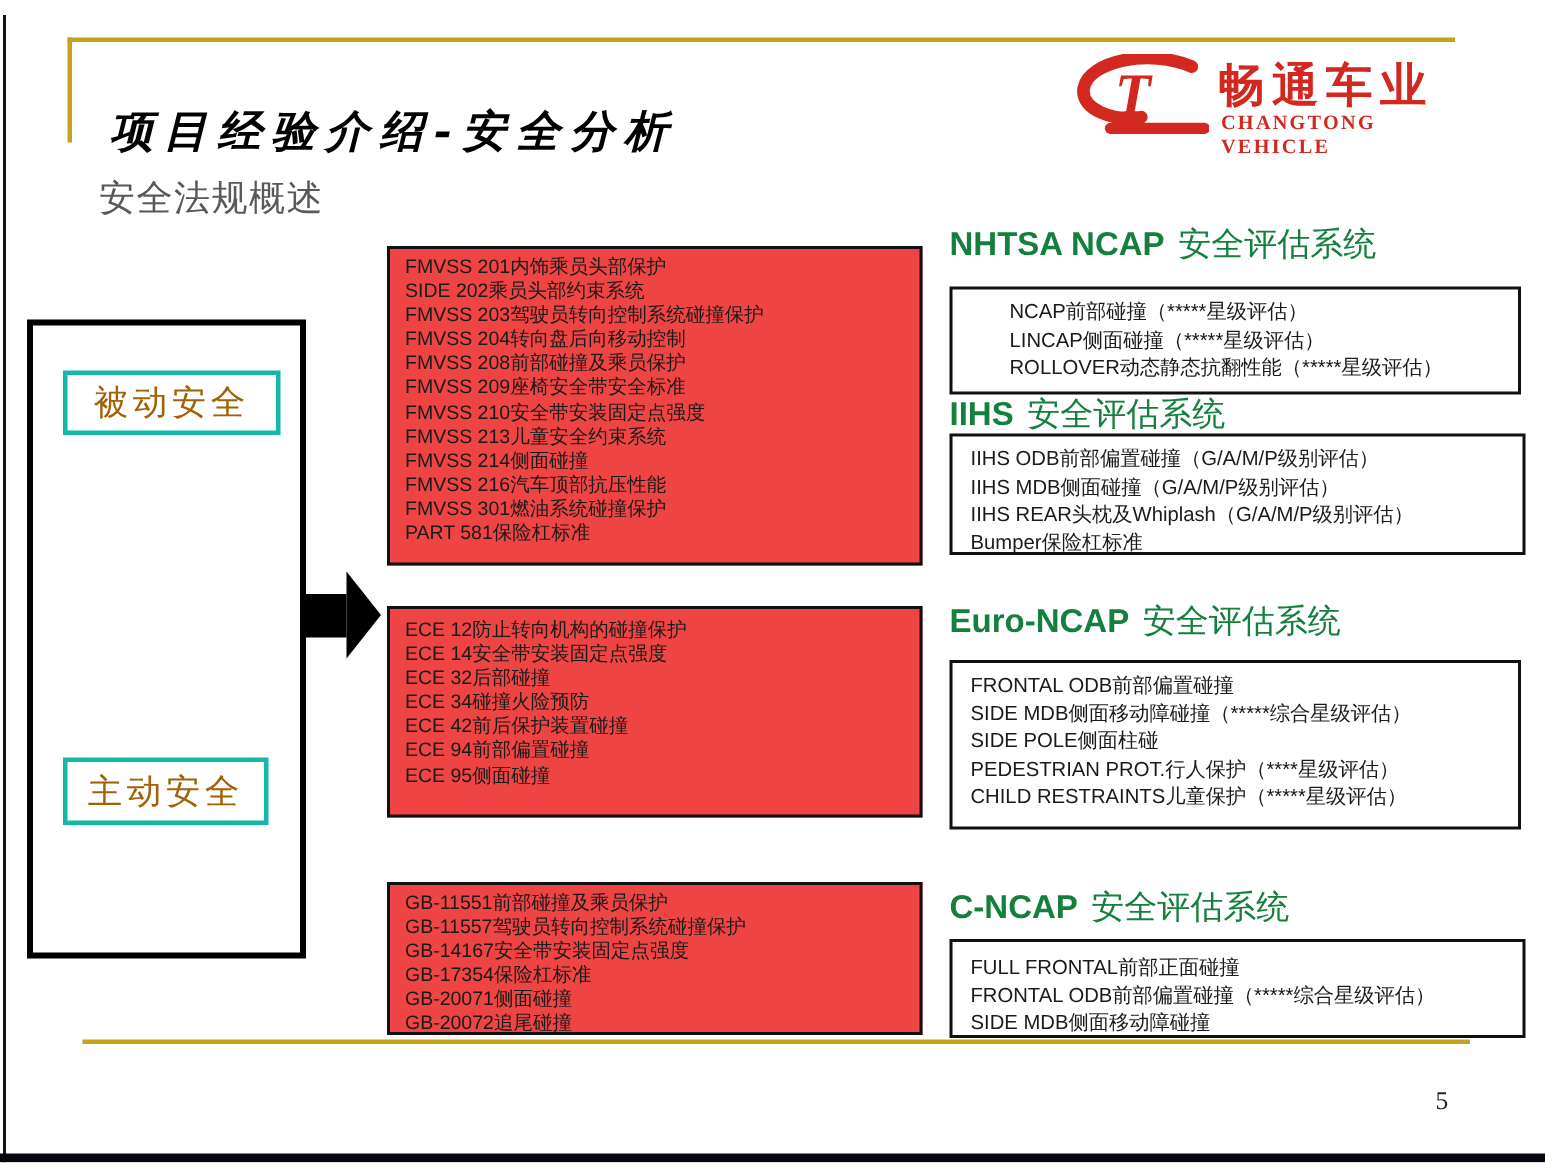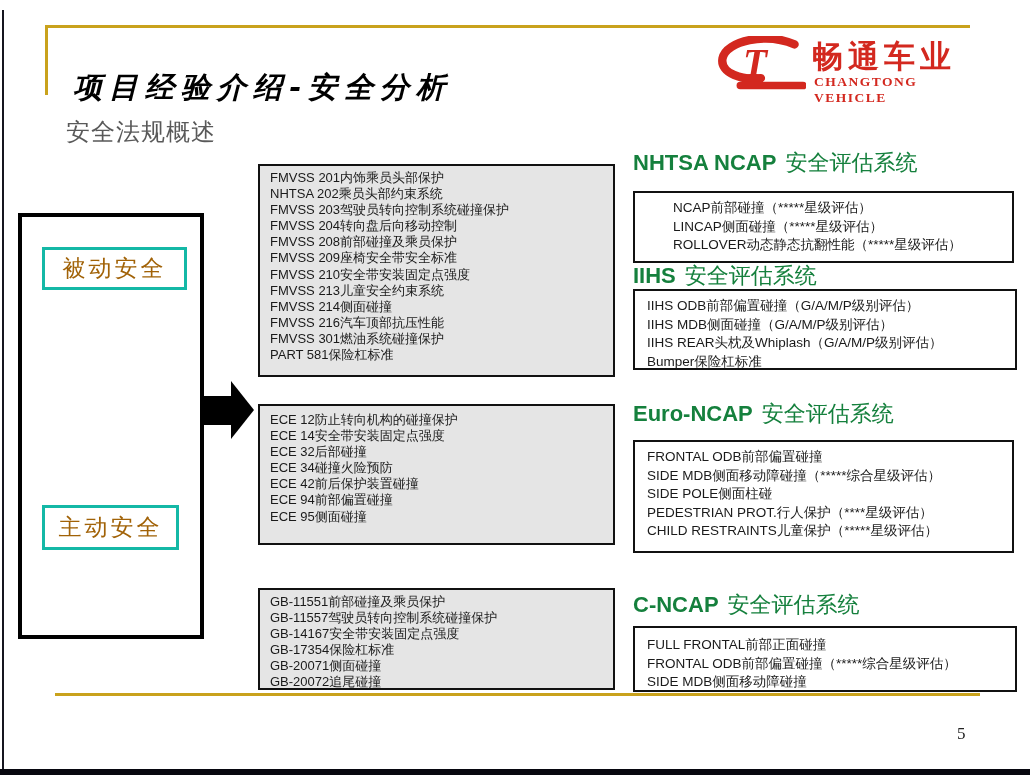--- a/index.html
+++ b/index.html
@@ -68,21 +68,21 @@
   .arrow-head {
     position:absolute; left:231px; top:381px; width:0; height:0;
     border-top:29px solid transparent;
     border-bottom:29px solid transparent;
     border-left:23px solid #000;
   }
 
   
   .reg-box {
     position:absolute; left:258px; width:357px;
-    border:2px solid #111; background:#e5e5e5;
+    border:2px solid #111; background:#ef4444;
     font-size:13px; color:#1a1a1a;
     padding:4px 4px 0 10px; line-height:16.1px;
   }
   .reg-box.fmvss { top:164px; height:213px; }
   .reg-box.ece   { top:404px; height:141px; padding-top:6px; }
   .reg-box.gb    { top:588px; height:102px; }
   .reg-line { white-space:nowrap; }
 
   
   .assess-header { position:absolute; left:633px; font-size:22px; color:#15803d; white-space:nowrap; }
@@ -135,21 +135,21 @@
   </div>
 
   <div class="outer-box"></div>
   <div class="safety-label passive">被动安全</div>
   <div class="safety-label active">主动安全</div>
   <div class="arrow-body"></div>
   <div class="arrow-head"></div>
 
   <div class="reg-box fmvss">
     <div class="reg-line">FMVSS 201内饰乘员头部保护</div>
-    <div class="reg-line">NHTSA 202乘员头部约束系统</div>
+    <div class="reg-line">SIDE 202乘员头部约束系统</div>
     <div class="reg-line">FMVSS 203驾驶员转向控制系统碰撞保护</div>
     <div class="reg-line">FMVSS 204转向盘后向移动控制</div>
     <div class="reg-line">FMVSS 208前部碰撞及乘员保护</div>
     <div class="reg-line">FMVSS 209座椅安全带安全标准</div>
     <div class="reg-line">FMVSS 210安全带安装固定点强度</div>
     <div class="reg-line">FMVSS 213儿童安全约束系统</div>
     <div class="reg-line">FMVSS 214侧面碰撞</div>
     <div class="reg-line">FMVSS 216汽车顶部抗压性能</div>
     <div class="reg-line">FMVSS 301燃油系统碰撞保护</div>
     <div class="reg-line">PART 581保险杠标准</div>

